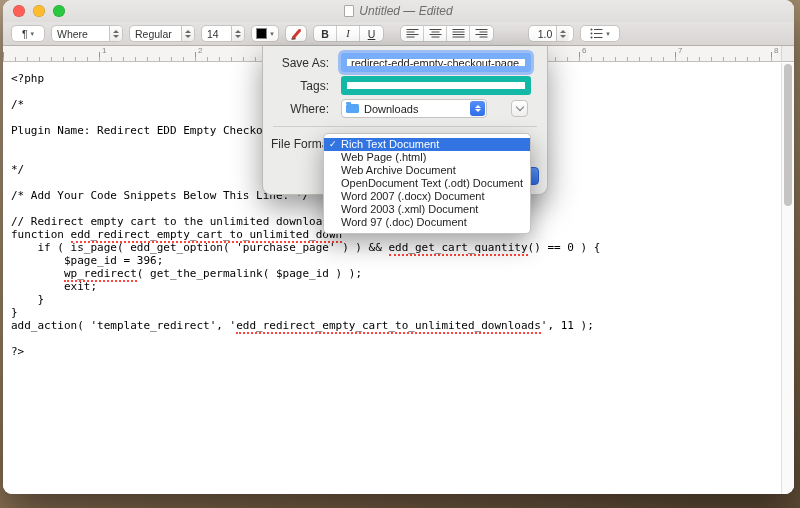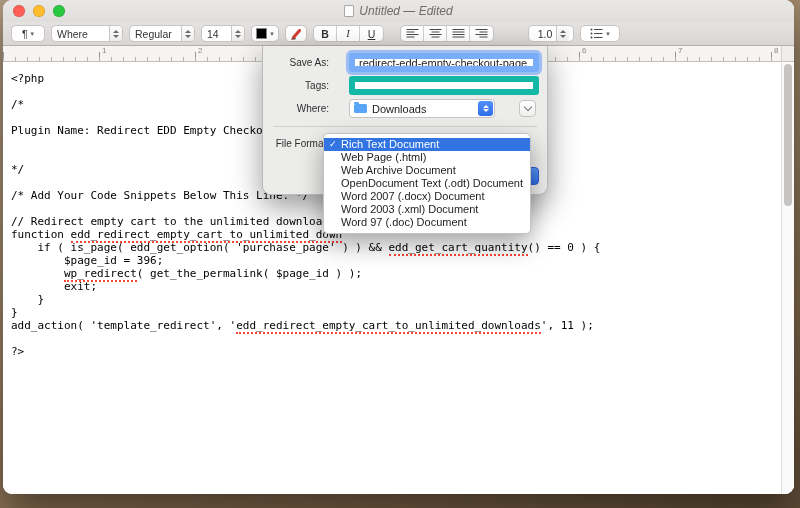--- a/index.html
+++ b/index.html
@@ -58,21 +58,21 @@
   .code-line{ height:13px; }
   .sp{ border-bottom:2px dotted #ff4338; }
   .scroll-track{ position:absolute; right:0; top:0; bottom:0; width:13px; background:#fbfafa; border-left:1px solid #e2e0de; }
   .scroll-thumb{ position:absolute; top:1px; left:2px; width:8px; height:142px; background:#c6c4c2; border-radius:4px; }
 
   
   .sheet{ position:absolute; left:259px; top:46px; width:286px; height:149px; background:#ececeb;
           border:1px solid #bdbab8; border-top:none; border-radius:0 0 9px 9px;
           box-shadow:0 12px 30px rgba(0,0,0,.4); z-index:20; }
   .srow{ position:absolute; left:8px; right:8px; height:19px; display:flex; align-items:center; }
-  .srow label{ width:58px; text-align:right; font-size:10px; color:#2e2e2e; margin-right:20px; white-space:nowrap; flex:none; }
+  .srow label{ width:58px; text-align:right; font-size:12px; color:#2e2e2e; margin-right:12px; white-space:nowrap; flex:none; }
   .field{ width:190px; height:19px; border:6px solid #14b8a6; border-radius:3px; background:#fff;
           font-family:"Liberation Sans",sans-serif; font-size:11px; color:#1c1c1c; padding:0 4px; outline:none; flex:none; }
   .field.focused{ border-color:#78aef9; box-shadow:0 0 0 3px rgba(77,144,254,.5); }
   .popup{ width:146px; height:19px; background:#fff; border:1px solid #c6c4c2; border-radius:4px;
           display:flex; align-items:center; padding-left:4px; position:relative; flex:none; }
   .popup-text{ font-size:11px; color:#1c1c1c; }
   .folder-icon{ width:13px; height:9px; background:#57a5f6; border-radius:1.5px; position:relative; margin-right:5px; flex:none; }
   .folder-icon::before{ content:""; position:absolute; top:-2px; left:0; width:5px; height:2px; background:#57a5f6; border-radius:1px 1px 0 0; }
   .popup-arrows{ position:absolute; right:1px; top:1px; bottom:1px; width:15px; border-radius:3px;
                  background:linear-gradient(#5490f8,#2e6ee8); display:flex; flex-direction:column;

